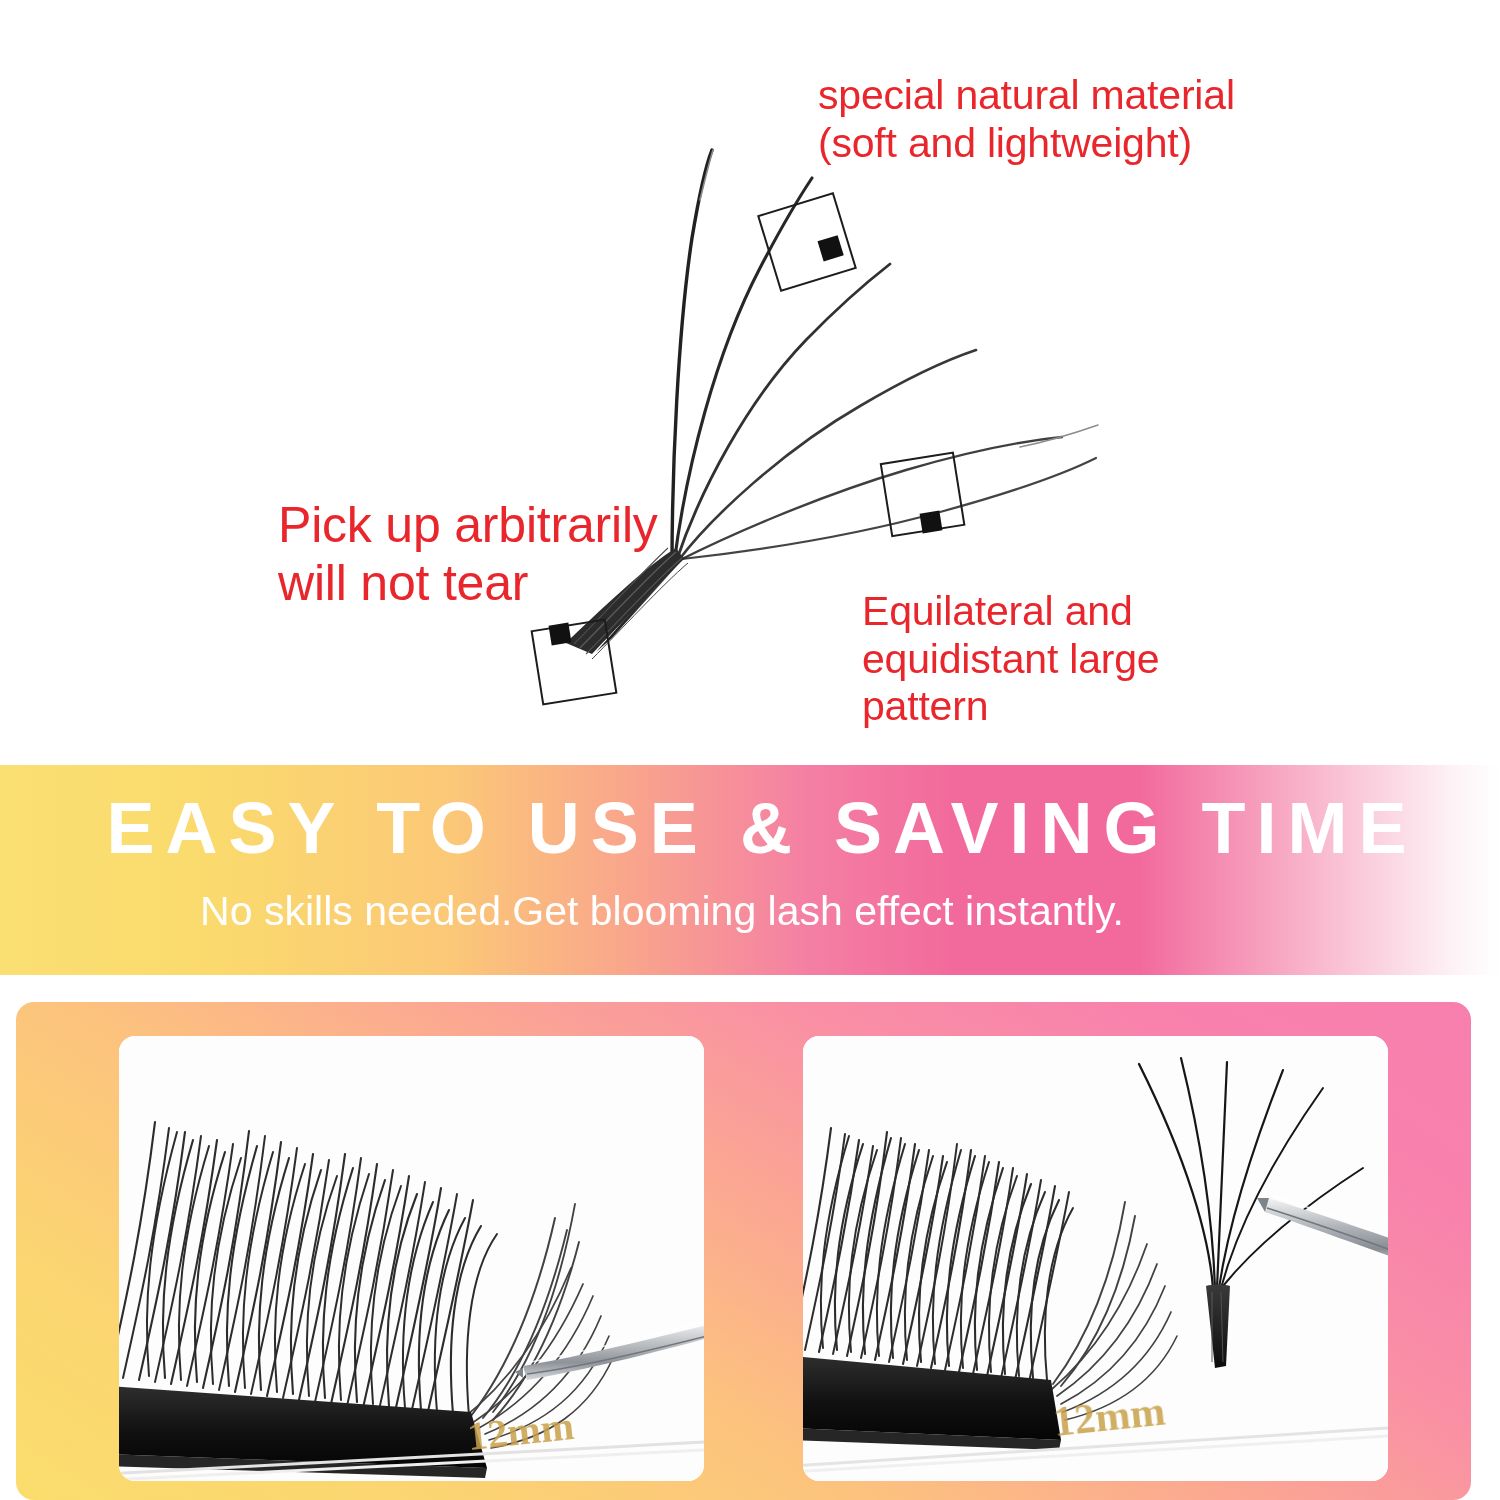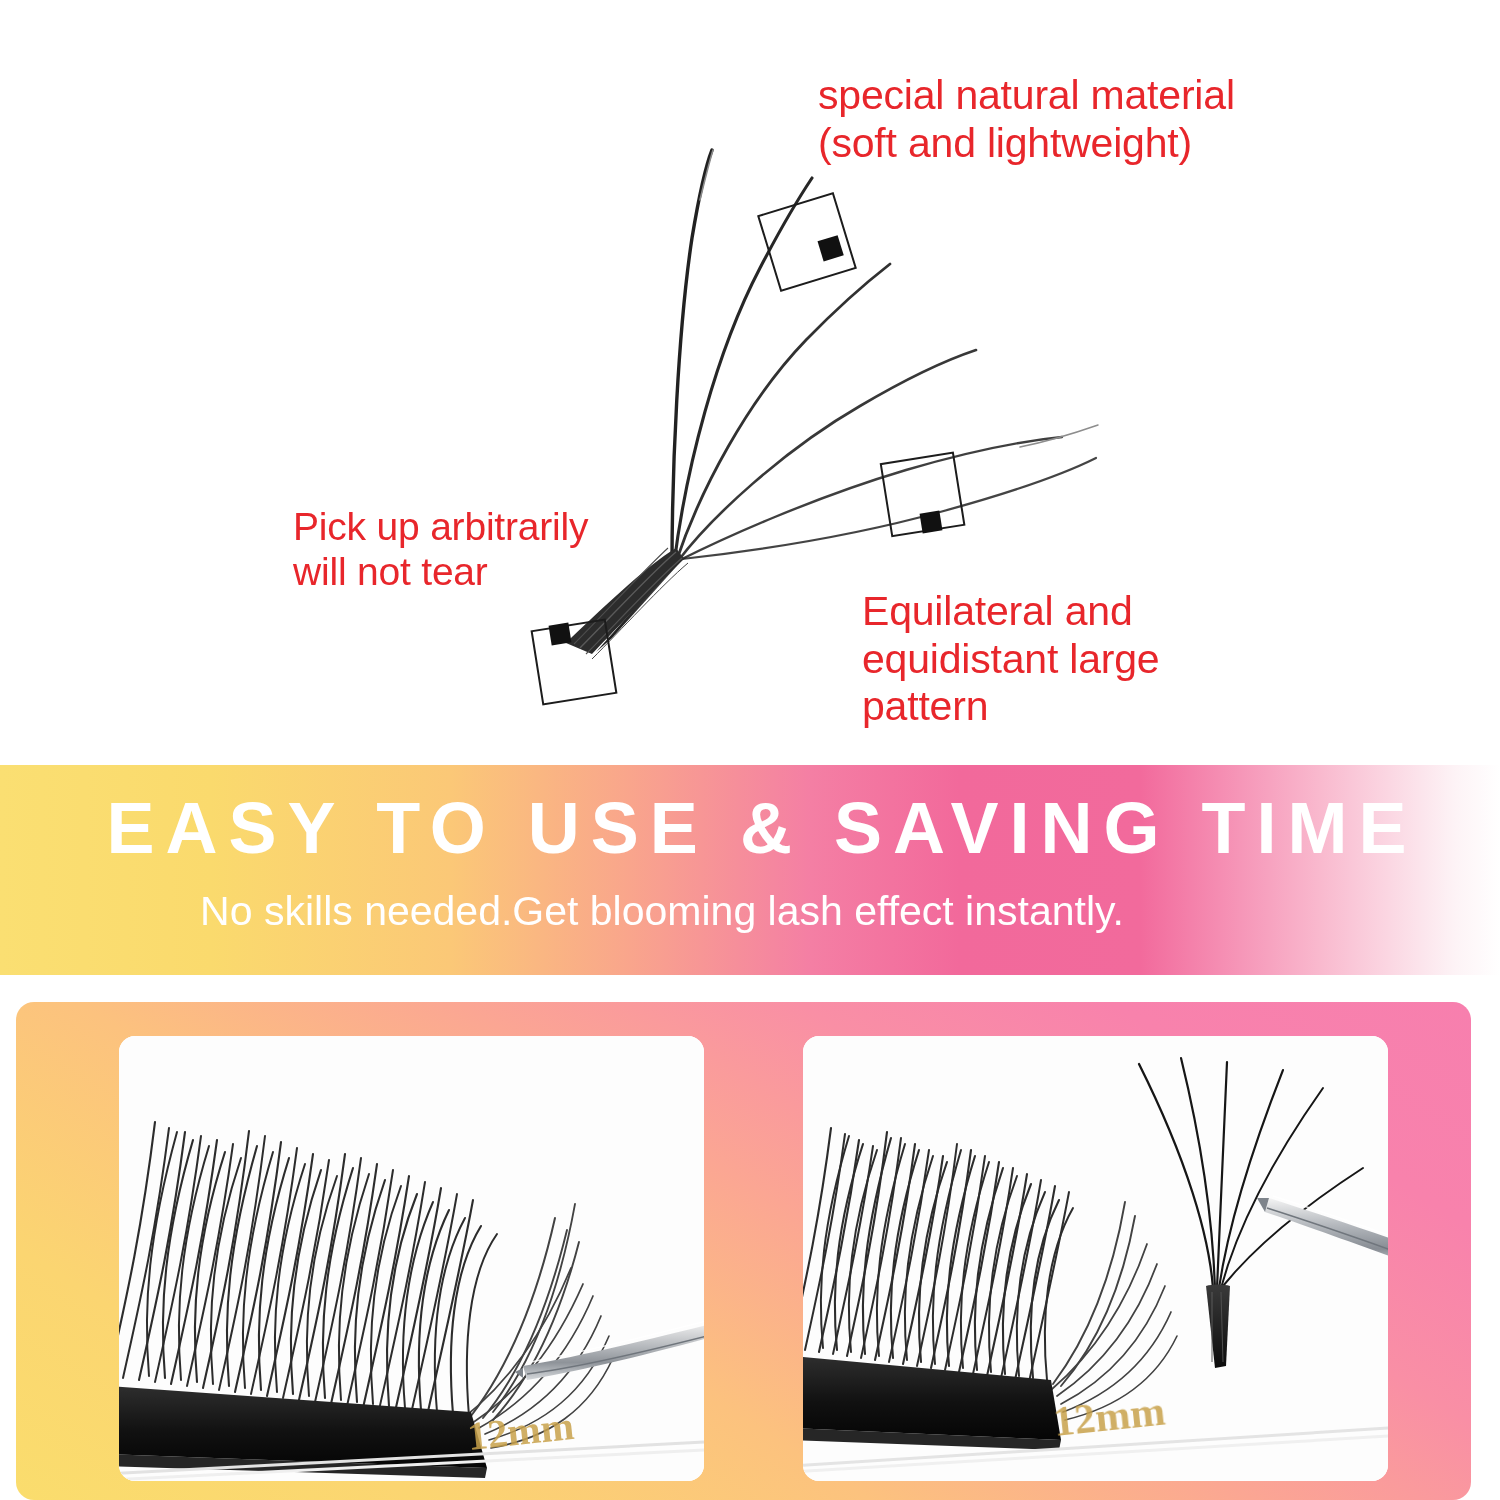--- a/index.html
+++ b/index.html
@@ -36,24 +36,23 @@
     line-height: 1.16;
     white-space: pre-line;
     letter-spacing: -0.2px;
   }
   #callout-material {
     left: 818px;
     top: 72px;
     font-size: 41px;
   }
   #callout-pickup {
-    left: 293px;
+    left: 278px;
     top: 496px;
-    font-size: 39px;
-    margin-top: 8px;
+    font-size: 50px;
   }
   #callout-equilateral {
     left: 862px;
     top: 588px;
     font-size: 41px;
   }
 
   
   #banner {
     position: absolute;

